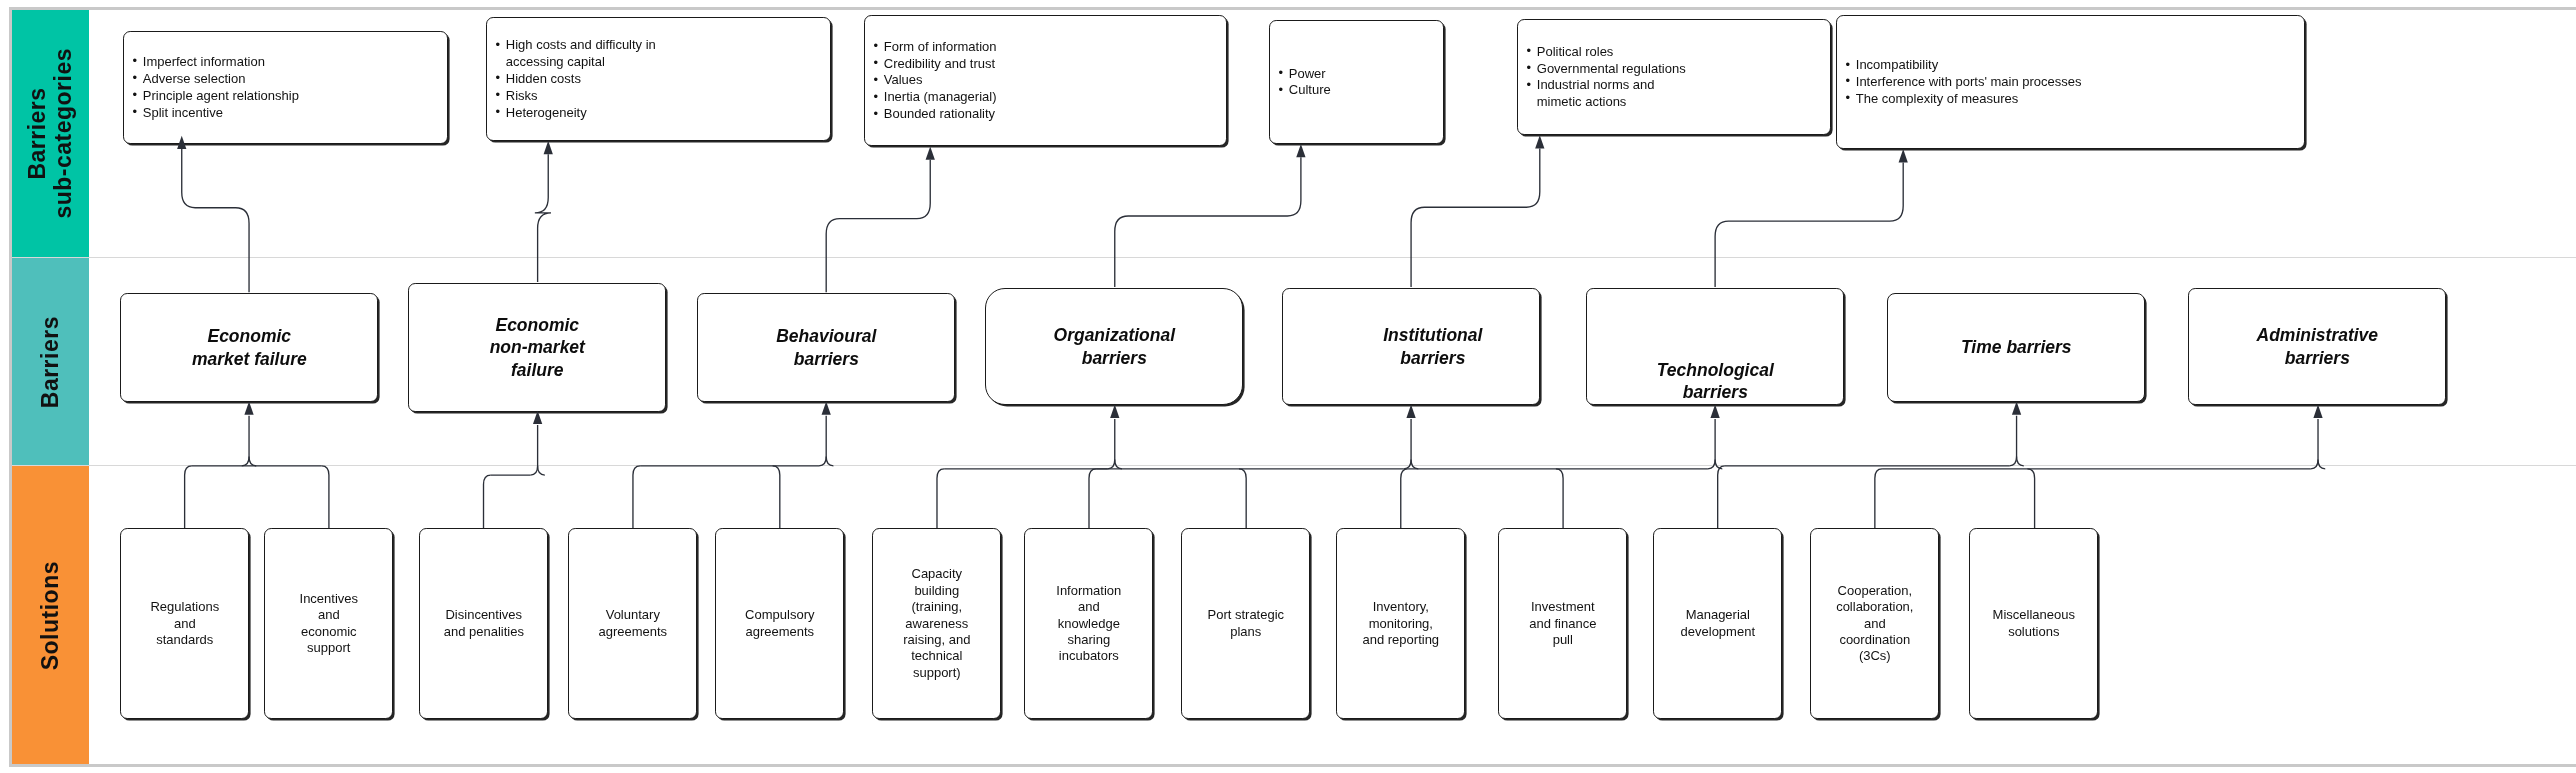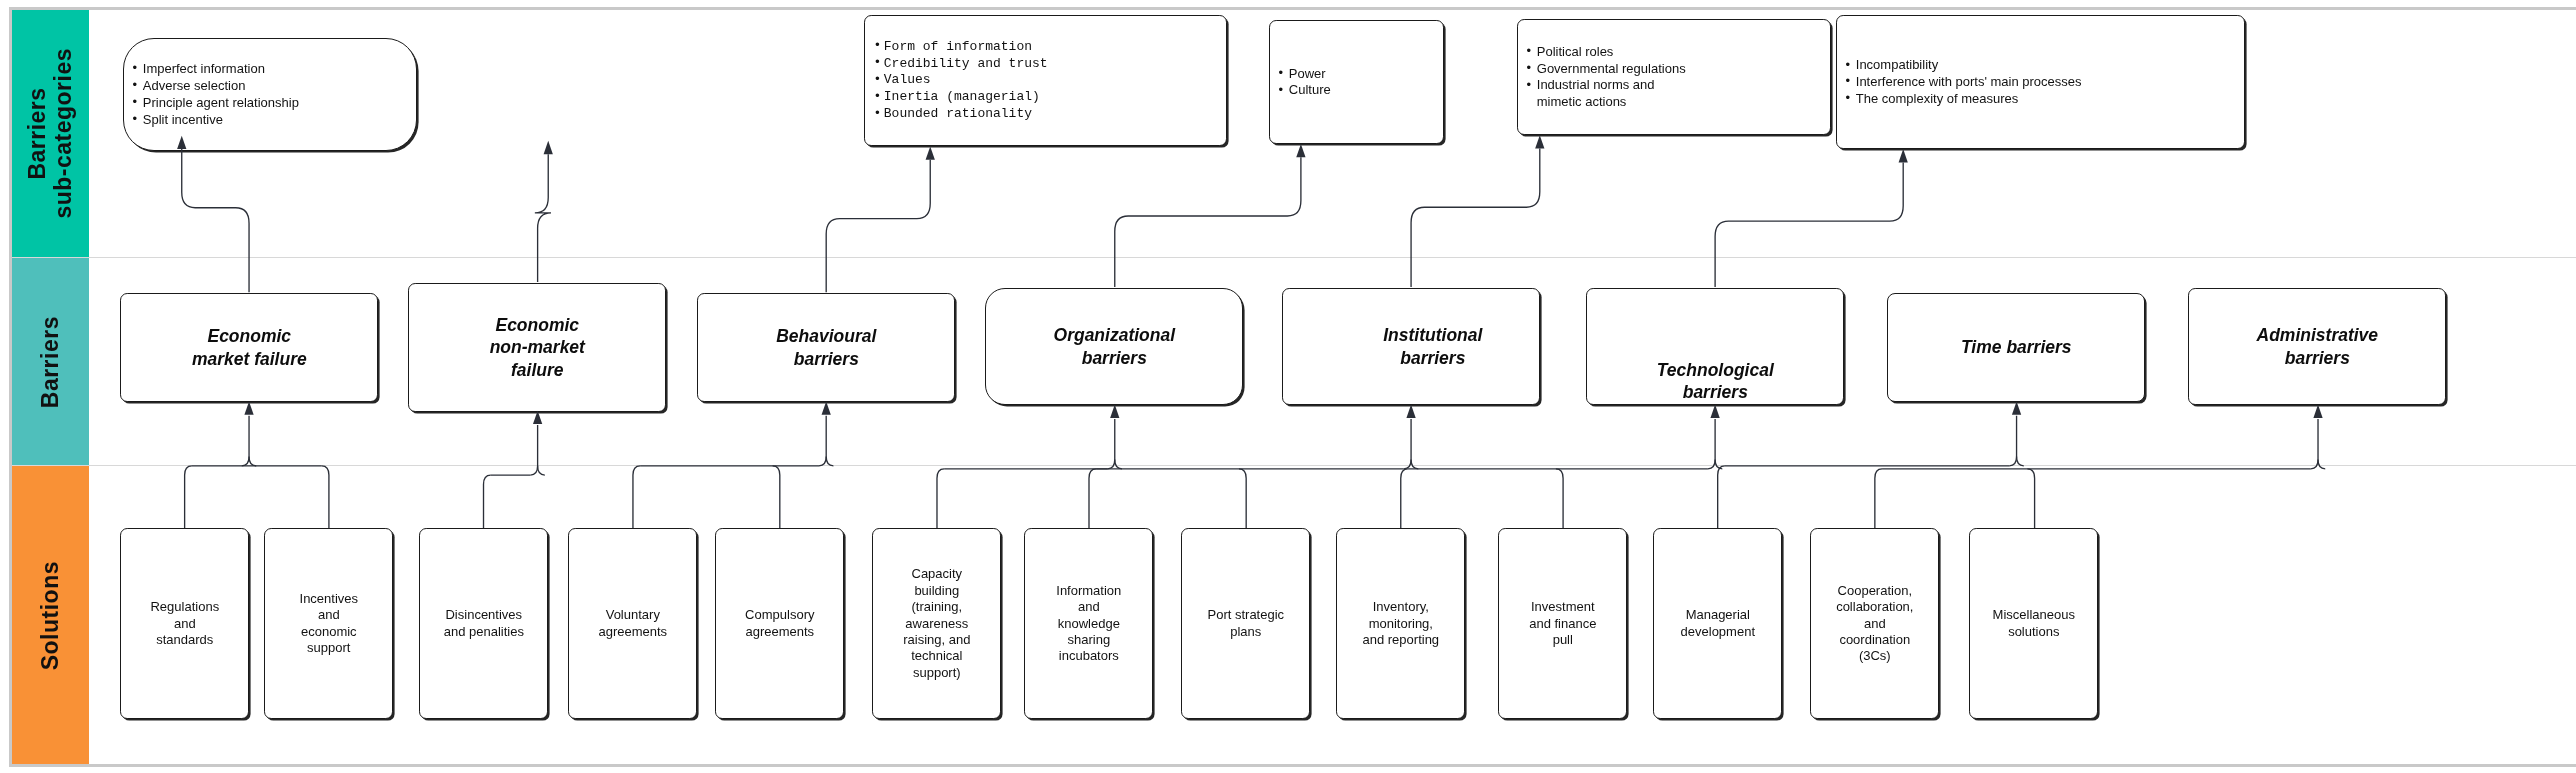--- a/index.html
+++ b/index.html
@@ -121,29 +121,38 @@
 
 <div id="diagram-frame">
 
   <div class="row" id="row-subcategories">
     <div class="row-label" id="label-subcategories">
       <span>Barriers
 sub-categories</span>
     </div>
     <div class="row-canvas" id="canvas-subcategories">
 
-    <div class="node subcat" style="left: 34px; top: 28px; width: 294px; height: 113px; border-radius: 31px;">
+    <div class="node subcat" style="left: 34px; top: 21px; width: 325px; height: 113px;">
           <ul>
             <li>Imperfect information</li>
             <li>Adverse selection</li>
             <li>Principle agent relationship</li>
             <li>Split incentive</li>
           </ul>
         </div>
-        <div class="node subcat" style="left: 775px; top: 5.2px; width: 363px; height: 131px; font-family: Liberation Mono, monospace;">
+        <div class="node subcat" style="left: 397px; top: 7.2px; width: 345px; height: 124px;">
+          <ul>
+            <li>High costs and difficulty in
+accessing capital</li>
+            <li>Hidden costs</li>
+            <li>Risks</li>
+            <li>Heterogeneity</li>
+          </ul>
+        </div>
+        <div class="node subcat" style="left: 775px; top: 5.2px; width: 363px; height: 131px;">
           <ul>
             <li>Form of information</li>
             <li>Credibility and trust</li>
             <li>Values</li>
             <li>Inertia (managerial)</li>
             <li>Bounded rationality</li>
           </ul>
         </div>
         <div class="node subcat" style="left: 1180px; top: 10.3px; width: 175px; height: 124px;">
           <ul>
@@ -152,21 +161,21 @@
           </ul>
         </div>
         <div class="node subcat" style="left: 1428px; top: 9.3px; width: 314px; height: 116px;">
           <ul>
             <li>Political roles</li>
             <li>Governmental regulations</li>
             <li>Industrial norms and
 mimetic actions</li>
           </ul>
         </div>
-        <div class="node subcat" style="left: 1747px; top: 5.2px; width: 409px; height: 134px;">
+        <div class="node subcat" style="left: 1747px; top: 5.2px; width: 469px; height: 134px;">
           <ul>
             <li>Incompatibility</li>
             <li>Interference with ports' main processes</li>
             <li>The complexity of measures</li>
           </ul>
         </div>
       </div>
   </div>
 
   <div class="row" id="row-barriers">

